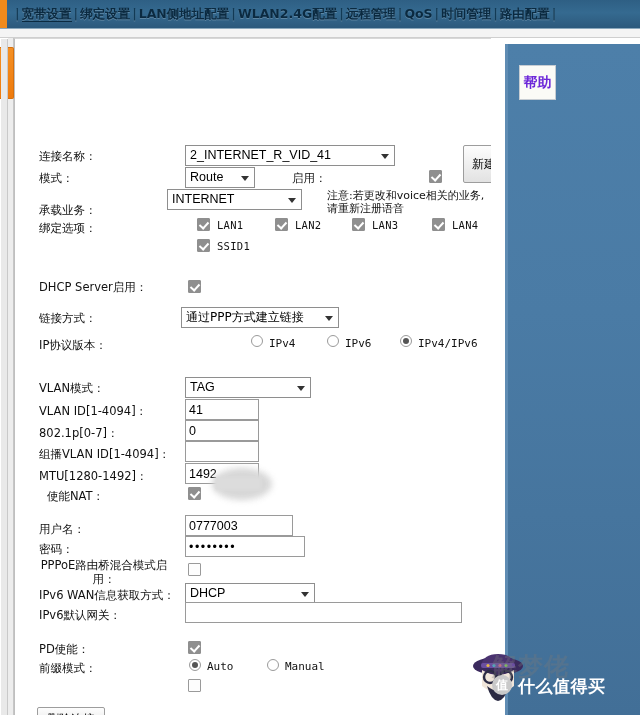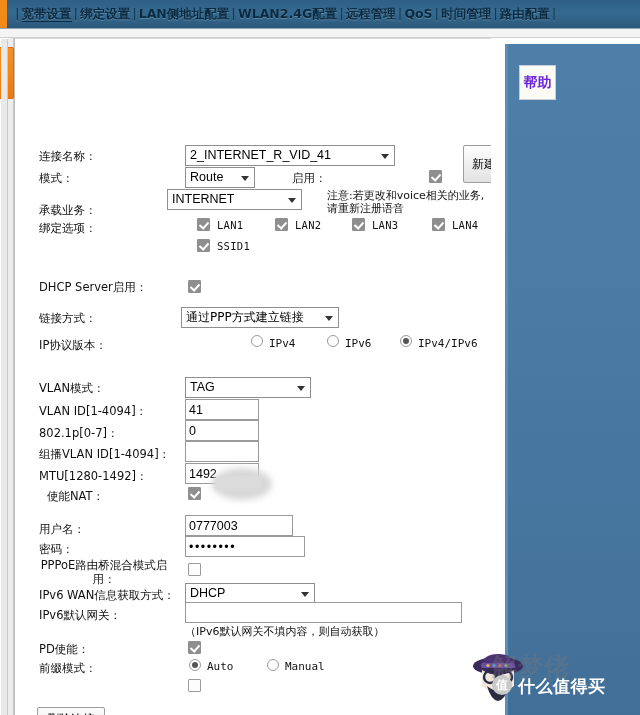--- a/index.html
+++ b/index.html
@@ -308,21 +308,20 @@
     <div class="cb" style="left:163px;top:524px;"></div>
 
     <div class="lbl" style="left:14px;top:549px;">IPv6 WAN信息获取方式：</div>
     <div class="selwrap" style="left:160px;top:544px;width:130px;">
       <span class="seltext">DHCP</span>
       <span class="arrow"></span>
     </div>
 
     <div class="lbl" style="left:14px;top:569px;">IPv6默认网关：</div>
     <input class="txt" style="left: 160px; top: 563px; width: 277px;" value="">
-    <div class="hint" style="left:160px;top:585px;">（IPv6默认网关不填内容，则自动获取）</div>
 
     <div class="lbl" style="left:14px;top:603px;">PD使能：</div>
     <div class="cb on" style="left:163px;top:602px;"></div>
 
     <div class="lbl" style="left:14px;top:622px;">前缀模式：</div>
     <div class="rb on" style="left:164px;top:620px;"></div>
     <div class="rlabel" style="left:182px;top:621px;">Auto</div>
     <div class="rb" style="left:242px;top:620px;"></div>
     <div class="rlabel" style="left:260px;top:621px;">Manual</div>
 

